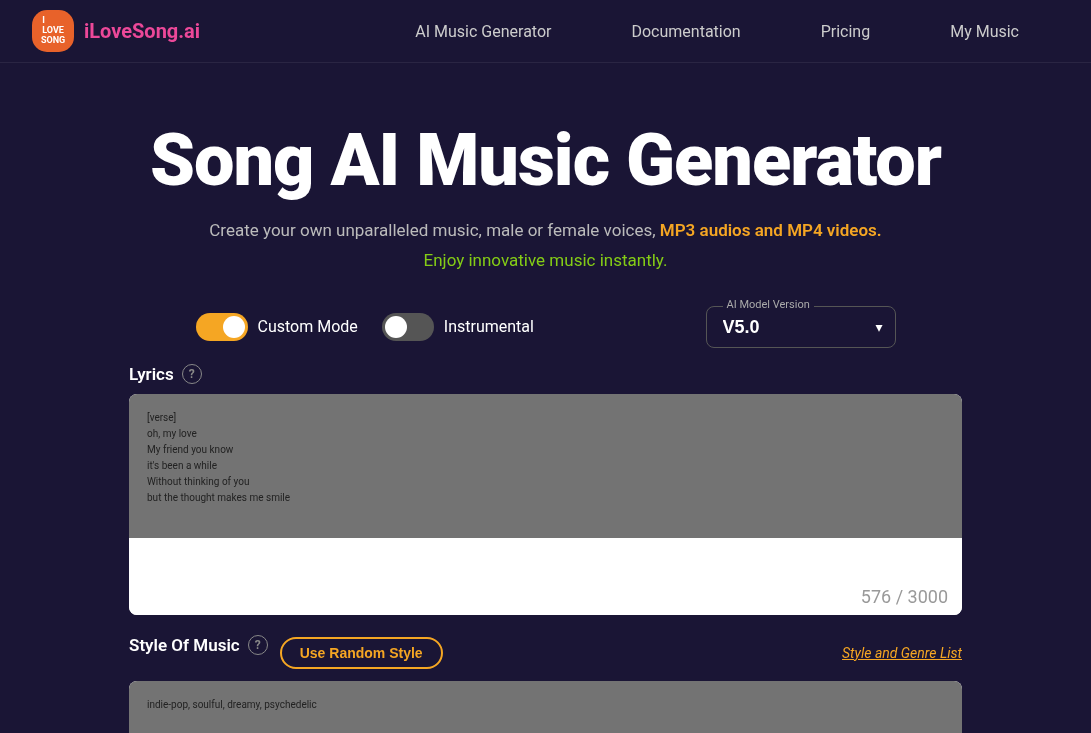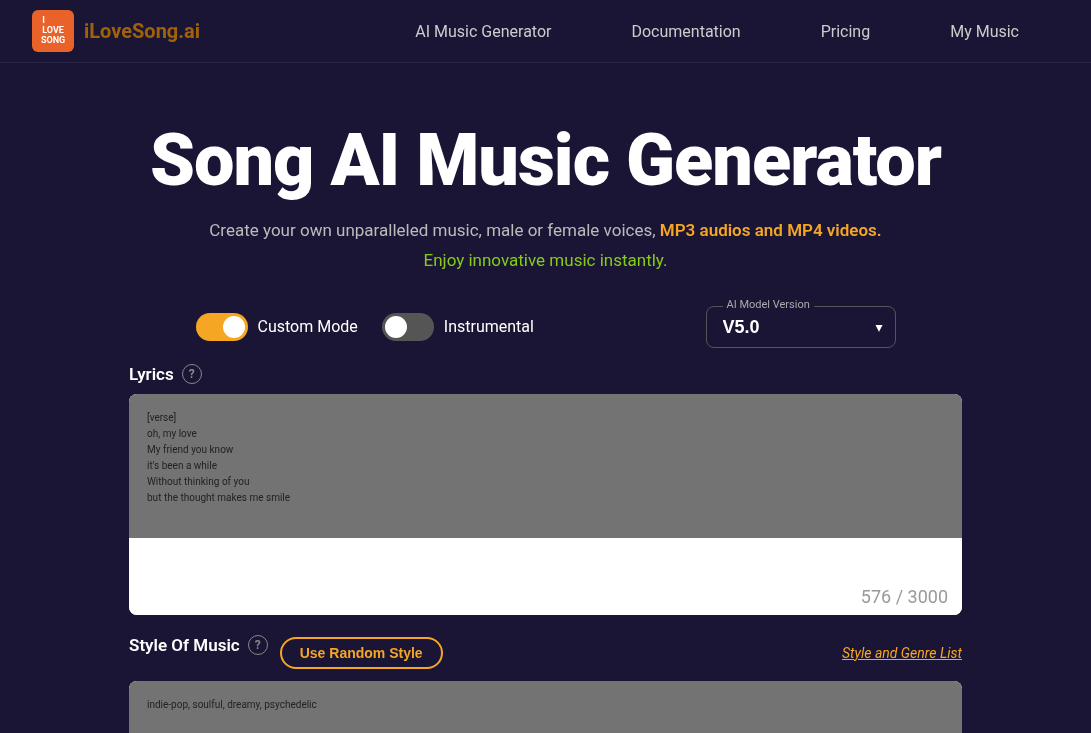--- a/index.html
+++ b/index.html
@@ -24,35 +24,35 @@
     .logo-area {
       display: flex;
       align-items: center;
       gap: 10px;
       margin-right: auto;
     }
     .logo-box {
       width: 42px;
       height: 42px;
       background: #e8622a;
-      border-radius: 6px;
+      border-radius: 15px;
       display: flex;
       flex-direction: column;
       align-items: center;
       justify-content: center;
       font-size: 9px;
       font-weight: 700;
       color: #fff;
       line-height: 1.1;
       padding: 20px;
     }
     .logo-text {
       font-size: 20px;
       font-weight: 700;
-      color: #a16207;
+      color: #ec4899;
     }
     .nav-links {
       display: flex;
       gap: 0;
     }
     .nav-link {
       padding: 4px 40px;
       height: 63px;
       display: flex;
       align-items: center;

